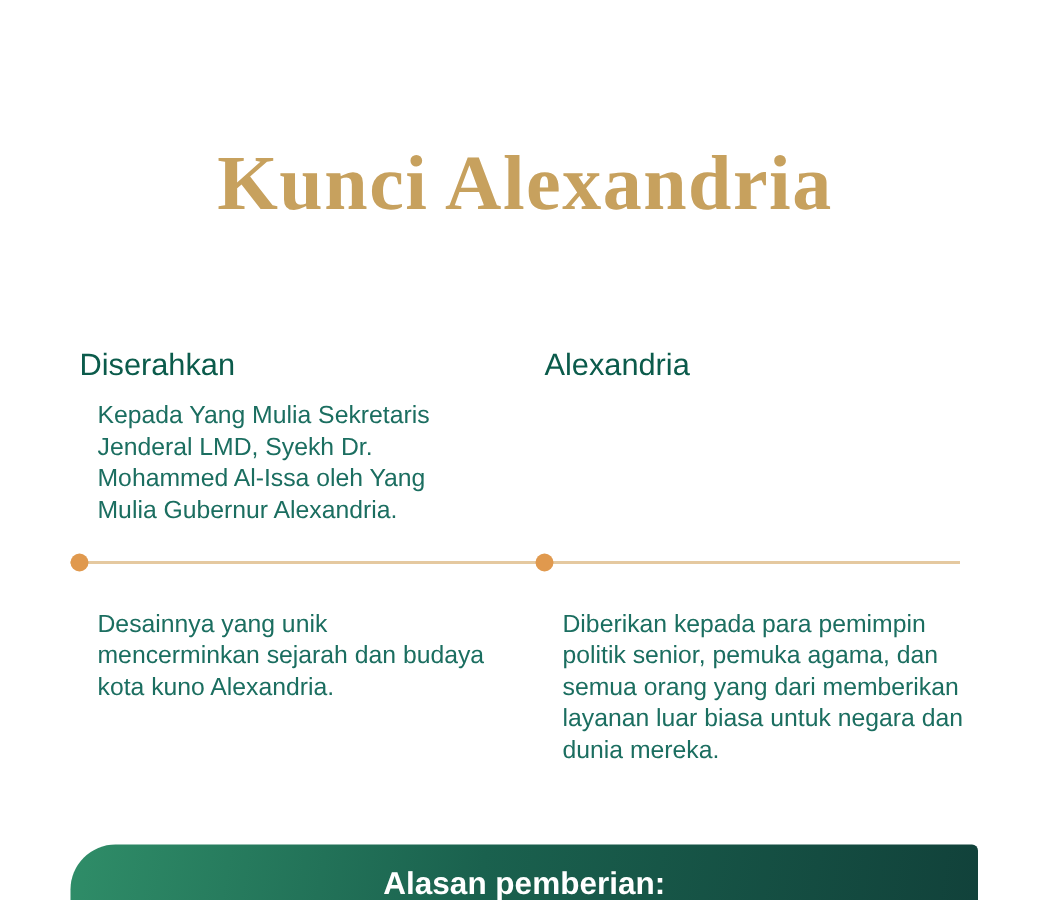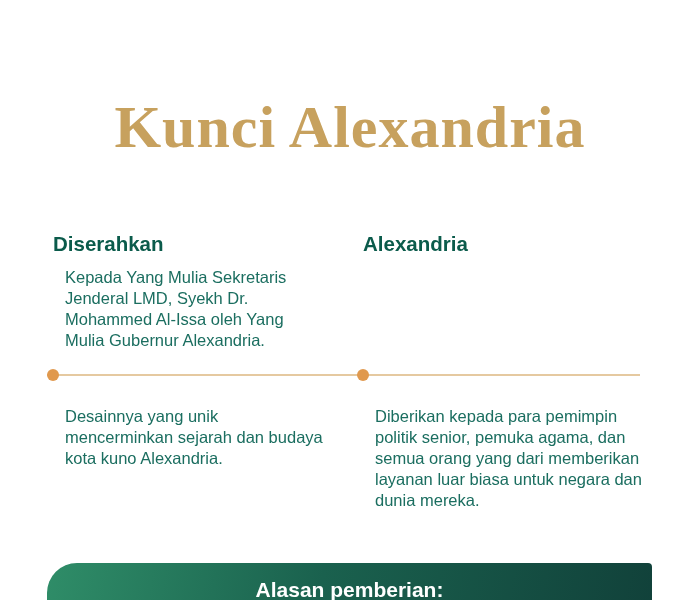--- a/index.html
+++ b/index.html
@@ -16,35 +16,35 @@
     font-family: "Liberation Sans", sans-serif;
   }
   .title {
     position: absolute;
     top: 93px;
     left: 0;
     width: 100%;
     text-align: center;
     font-family: "Liberation Serif", "DejaVu Serif", serif;
     font-weight: 700;
-    font-size: 60px;
+    font-size: 52px;
     letter-spacing: 1px;
     color: #C7A15E;
   }
   .col {
     position: absolute;
     color: #1B6E60;
     font-size: 16.5px;
     line-height: 21px;
   }
   .col h2 {
     margin: 0 0 9px 0;
     font-size: 20.5px;
     line-height: 22px;
-    font-weight: 700;
+    font-weight: 400;
     color: #0B5B4B;
   }
   .col p { margin: 12px; }
   .col-tl { left: 53px;  top: 233px; width: 278px; }
   .col-tr { left: 363px; top: 233px; width: 296px; }
   .col-bl { left: 53px;  top: 394px; width: 288px; }
   .col-br { left: 363px; top: 394px; width: 300px; }
   .divider-line {
     position: absolute;
     left: 47px;

